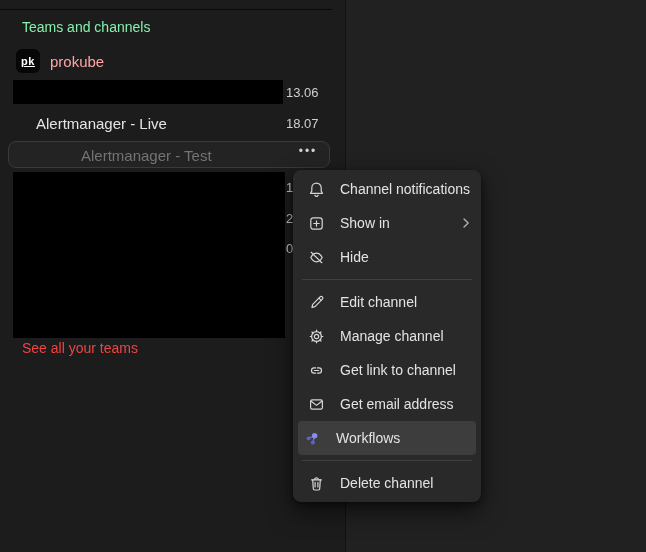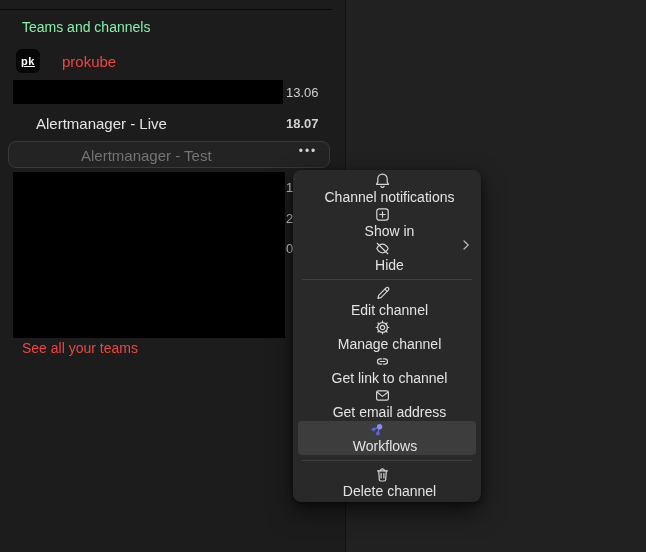--- a/index.html
+++ b/index.html
@@ -12,28 +12,28 @@
   }
   .sidebar{position:absolute;left:0;top:0;width:345px;height:552px;background:#1c1c1c;}
   .v-divider{position:absolute;left:345px;top:0;width:1px;height:552px;background:#131313;}
   .top-line{position:absolute;left:0;top:9px;width:332px;height:1px;background:#0a0a0a;}
 
   .section-header{position:absolute;left:22px;top:19px;font-size:14px;color:#86efac;white-space:nowrap;}
 
   .team-avatar{position:absolute;left:16px;top:49px;width:24px;height:24px;background:#060606;
     border-radius:6px;color:#ffffff;font-weight:bold;font-size:11px;
     display:flex;align-items:center;justify-content:center;letter-spacing:.5px;text-decoration:underline;}
-  .team-name{position:absolute;left:62px;top:53px;font-size:15px;color:#ef4444;white-space:nowrap;}
+  .team-name{position:absolute;left:50px;top:53px;font-size:15px;color:#fca5a5;white-space:nowrap;}
 
   .redact-bar{position:absolute;left:13px;top:80px;width:270px;height:24px;background:#000;}
   .redact-block{position:absolute;left:13px;top:172px;width:272px;height:166px;background:#000;}
 
   .row-time{position:absolute;left:286px;font-size:13px;color:#d0d0d0;white-space:nowrap;}
   .time-0{top:85px;}
-  .time-1{top:116px;font-weight:bold;}
+  .time-1{top:116px;}
 
   .channel-label{position:absolute;left:36px;font-size:15px;color:#e4e4e4;white-space:nowrap;}
   .channel-live{top:115px;}
   .channel-test{top:147px;color:#737373;margin-left:45px;}
 
   .selected-row{position:absolute;left:8px;top:141px;width:322px;height:27px;background:#232323;
     border:1px solid #3a3a3a;border-radius:8px;box-sizing:border-box;}
   .row-ellipsis{position:absolute;left:294px;top:144px;width:28px;text-align:center;
     font-size:12px;letter-spacing:2px;color:#d0d0d0;cursor:pointer;}
 
@@ -41,21 +41,21 @@
   .pt-0{top:180px;}
   .pt-1{top:211px;}
   .pt-2{top:241px;}
 
   .see-all{position:absolute;left:22px;top:340px;font-size:14px;color:#ef4444;cursor:pointer;white-space:nowrap;}
 
   .context-menu{position:absolute;left:293px;top:170px;width:188px;z-index:10;
     background:#292929;border-radius:8px;padding:2px 0;
     box-shadow:0 10px 24px rgba(0,0,0,.55), 0 2px 6px rgba(0,0,0,.45);}
   .menu-item{height:34px;display:flex;align-items:center;padding:0 10px 0 15px;
-    font-size:14px;color:#e3e3e3;white-space:nowrap;cursor:pointer;flex-direction:column;}
+    font-size:14px;color:#e3e3e3;white-space:nowrap;cursor:pointer;}
   .menu-item .mi-icon{width:17px;height:17px;margin-right:15px;flex:none;display:flex;align-items:center;justify-content:center;}
   .menu-item.highlighted{background:#3d3d3d;border-radius:4px;margin:0 5px;padding-left:6px;}
   .menu-divider{height:1px;background:#404040;margin:5px 9px;}
   .submenu-chevron{margin-left:auto;display:flex;align-items:center;}
 
   svg.icon{stroke:#d6d6d6;fill:none;stroke-width:1.2;stroke-linecap:round;stroke-linejoin:round;}
   svg.icon-chev{stroke:#b5b5b5;fill:none;stroke-width:1.3;stroke-linecap:round;stroke-linejoin:round;}
 </style>
 </head>
 <body>

